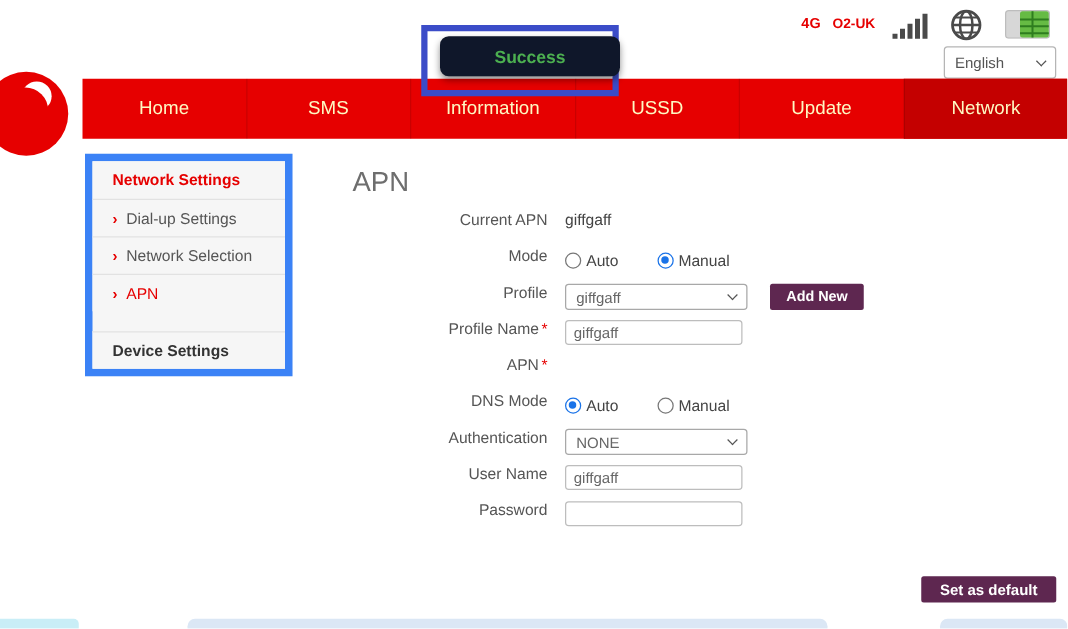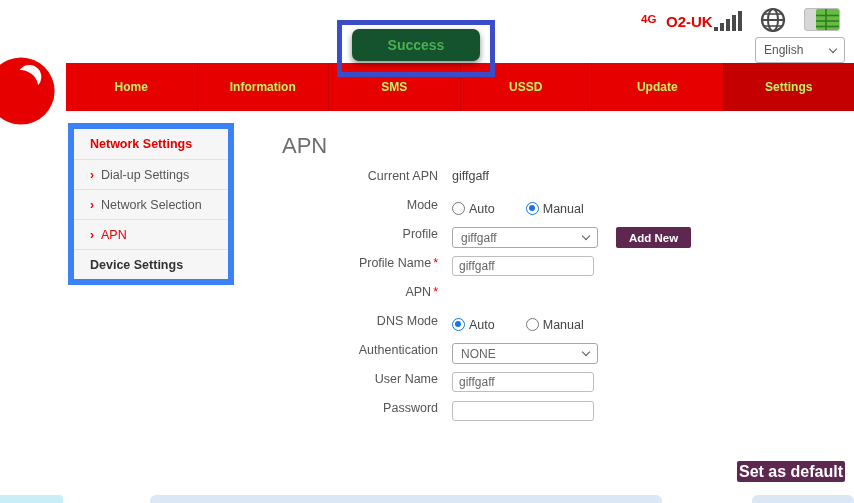--- a/index.html
+++ b/index.html
@@ -2,51 +2,51 @@
 <html><head>
 <meta charset="utf-8">
 <style>
   * { margin:0; padding:0; box-sizing:border-box; }
   html,body { width:854px; height:503px; }
   body { font-family:"Liberation Sans", sans-serif; background:#fff; overflow:hidden; }
   .screen { position:relative; width:854px; height:503px; background:#fff; overflow:hidden; }
 
   
   .status-net { position:absolute; top:13px; left:641px; color:#e60000; font-size:11.5px; font-weight:bold; letter-spacing:.2px; }
-  .status-op  { position:absolute; top:13px; left:666px; color:#e60000; font-size:15px; font-weight:bold; }
+  .status-op  { position:absolute; top:13px; left:666px; color:#e60000; font-size:11px; font-weight:bold; }
   .sigbars { position:absolute; top:9px; left:714px; width:34px; height:22px; display:flex; align-items:flex-end; gap:2px; }
   .sigbars i { display:block; width:4px; background:#4a4a4a; }
   .globe { position:absolute; top:7px; left:760px; }
   .sim { position:absolute; top:8px; left:804px; }
   .lang-select { position:absolute; top:37px; left:755px; width:90px; height:21px; border:1px solid #b5b5b5; border-radius:3px; background:#fff;
     display:flex; align-items:center; justify-content:space-between; padding:12px 8px; font-size:12px; color:#555; cursor:default; }
   .chev { width:6px; height:6px; border-right:1.6px solid #555; border-bottom:1.6px solid #555; transform:rotate(45deg); margin-top:-3px; flex:0 0 auto; }
 
   
   .annotation-box { position:absolute; left:337px; top:20px; width:158px; height:57px; border:5px solid #3b4cc8; z-index:60; }
-  .toast { position:absolute; left:352px; top:29px; width:128px; height:32px; background:#14532d; border-radius:7px;
+  .toast { position:absolute; left:352px; top:29px; width:144px; height:32px; background:#0f172a; border-radius:7px;
     box-shadow:0 3px 6px rgba(0,0,0,.45); display:flex; align-items:center; justify-content:center; z-index:61; }
   .toast span { color:#4caf50; font-size:14px; font-weight:bold; }
 
   
   .logo { position:absolute; left:-14px; top:56px; width:70px; height:70px; }
 
   
   .nav { position:absolute; left:66px; top:63px; right:0; height:48px; background:#e60000; display:flex; z-index:10; }
-  .nav-item { flex:1 1 0; color:#bef264; font-size:12px; font-weight:bold; text-align:center; line-height:48px; cursor:pointer;
+  .nav-item { flex:1 1 0; color:#fef9c3; font-size:15px; font-weight:normal; text-align:center; line-height:48px; cursor:pointer;
     border-left:1px solid rgba(0,0,0,.12); }
   .nav-item:first-child { border-left:none; }
   .nav-item.active { background:#c40000; }
 
   
   .sidebar { position:absolute; left:68px; top:123px; width:166px; background:#f6f6f6; border:6px solid #3b82f6; z-index:5; }
   .side-row { height:30px; line-height:30px; font-size:12.5px; border-top:1px solid #e2e2e2; padding-left:16px; color:#555; background:#f6f6f6; }
   .side-row:first-child { border-top:none; }
   .side-header { font-weight:bold; color:#e60000; cursor:pointer; }
-  .side-footer { font-weight:bold; color:#333; cursor:pointer; }
+  .side-footer { font-weight:bold; color:#333; cursor:pointer;margin-top:16px; }
   .side-item { cursor:pointer; display:flex; align-items:center; }
   .side-item .arrow { color:#e60000; font-weight:bold; font-size:12px; margin-right:7px; }
   .side-item.active span.lbl { color:#e60000; }
 
   
   .page-title { position:absolute; left:282px; top:133px; font-size:22px; color:#6e6e6e; }
   .form { position:absolute; left:288px; top:169px; width:430px; }
   .frow { display:flex; height:21px; margin-bottom:8px; }
   .flabel { width:164px; text-align:right; padding-right:14px; color:#555; font-size:12.5px; white-space:nowrap; }
   .req { color:#e60000; margin-left:2px; }
@@ -56,21 +56,21 @@
   .sel { width:146px; height:21px; border:1px solid #a8a8a8; border-radius:3px; background:#fff; display:flex; align-items:center;
     justify-content:space-between; padding:0 8px; font-size:12px; color:#666; cursor:pointer; }
   .radio-group { display:flex; align-items:center; gap:31px; }
   .radio-opt { display:flex; align-items:center; gap:4px; cursor:pointer; }
   .radio { width:13px; height:13px; border:1.5px solid #777; border-radius:50%; position:relative; background:#fff; flex:0 0 auto; }
   .radio.checked { border-color:#1a73e8; }
   .radio.checked::after { content:""; position:absolute; left:2px; top:2px; width:6px; height:6px; border-radius:50%; background:#1a73e8; }
   .radio-lbl { font-size:12.5px; color:#444; }
   .btn-addnew { margin-left:18px; height:21px; padding:0 13px; background:#5e2750; color:#fff; font-size:11.5px; font-weight:bold;
     border:none; border-radius:2px; cursor:pointer; font-family:"Liberation Sans", sans-serif; }
-  .btn-default { position:absolute; left:737px; top:461px; width:108px; height:21px; background:#5e2750; color:#fff; font-size:16px;
+  .btn-default { position:absolute; left:737px; top:461px; width:108px; height:21px; background:#5e2750; color:#fff; font-size:12px;
     font-weight:bold; border:none; border-radius:2px; cursor:pointer; font-family:"Liberation Sans", sans-serif; z-index:6; }
 
   
   .edge { position:absolute; bottom:0; height:8px; border-radius:6px 6px 0 0; }
   .edge-cyan { left:0; width:63px; background:#c9eef7; border-radius:0 4px 0 0; }
   .edge-b1 { left:150px; width:512px; background:#dbe7f5; }
   .edge-b2 { left:752px; width:102px; background:#dbe7f5; }
 </style>
 </head>
 <body>
@@ -122,25 +122,25 @@
   <span class="logo">
     <svg width="70" height="70" viewBox="0 0 100 100">
       <circle cx="50" cy="50" r="48" fill="#e60000"></circle>
       <circle cx="62" cy="30" r="17" fill="#ffffff"></circle>
       <circle cx="49" cy="46" r="26" fill="#e60000"></circle>
     </svg>
   </span>
 
   <div class="nav">
     <div class="nav-item">Home</div>
+    <div class="nav-item">SMS</div>
     <div class="nav-item">Information</div>
-    <div class="nav-item">SMS</div>
     <div class="nav-item">USSD</div>
     <div class="nav-item">Update</div>
-    <div class="nav-item active">Settings</div>
+    <div class="nav-item active">Network</div>
   </div>
 
   <div class="sidebar">
     <div class="side-row side-header">Network Settings</div>
     <div class="side-row side-item">
       <span class="arrow">›</span>
       <span class="lbl">Dial-up Settings</span>
     </div>
     <div class="side-row side-item">
       <span class="arrow">›</span>

